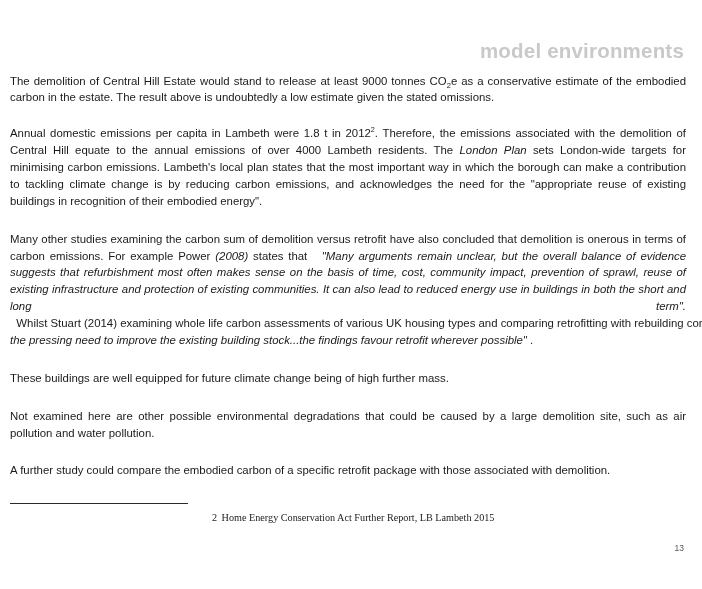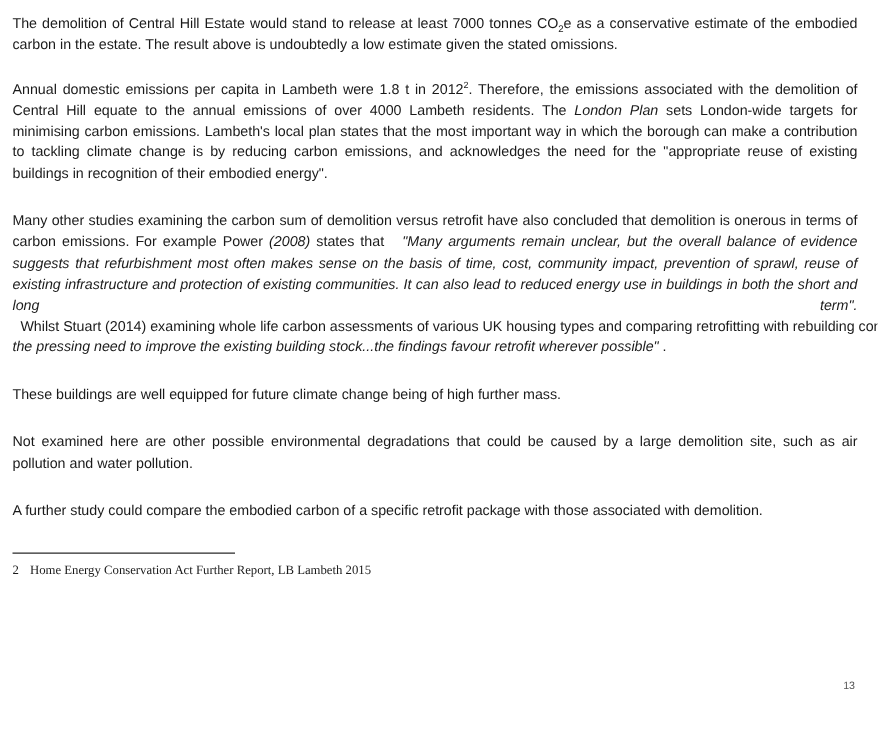--- a/index.html
+++ b/index.html
@@ -60,20 +60,21 @@
   }
   sub {
     font-size: 7.6px;
     vertical-align: sub;
     line-height: 0;
   }
   .sp { white-space: pre; }
   .footnote-area {
     margin-top: 24px;
     margin-left: 2px;
+    text-align: center;
   }
   .footnote-rule {
     width: 178px;
     height: 0;
     border-top: 1px solid #2a2a2a;
     margin-bottom: 7px;
   }
   .footnote-text {
     font-family: "Liberation Serif", serif;
     font-size: 10.2px;
@@ -91,25 +92,26 @@
     font-size: 8.5px;
     color: #555555;
     font-family: "Liberation Sans", sans-serif;
   }
 </style>
 </head>
 <body>
 
 <div class="page">
 
+  <div class="brand-header">model environments</div>
 
 
   <div class="gap-sm"></div>
 
-  <p class="body"><span>The demolition of Central Hill Estate would stand to release at least 7000 tonnes CO</span><sub>2</sub><span>e as a conservative estimate of the embodied carbon in the estate.  The result above is undoubtedly a low estimate given the stated omissions.</span></p>
+  <p class="body"><span>The demolition of Central Hill Estate would stand to release at least 9000 tonnes CO</span><sub>2</sub><span>e as a conservative estimate of the embodied carbon in the estate.  The result above is undoubtedly a low estimate given the stated omissions.</span></p>
 
   <div class="gap-md"></div>
 
   <p class="body"><span>Annual domestic emissions per capita in Lambeth were 1.8 t in 2012</span><sup>2</sup><span>. Therefore, the emissions associated with the demolition of Central Hill equate to the annual emissions of over 4000 Lambeth residents. The </span><i>London Plan</i><span> sets London-wide targets for minimising carbon emissions. Lambeth's local plan states that the most important way in which the borough can make a contribution to tackling climate change is by reducing carbon emissions, and acknowledges the need for the "appropriate reuse of existing buildings in recognition of their embodied energy".</span></p>
 
   <div class="gap-lg"></div>
 
   <p class="body"><span>Many other studies examining the carbon sum of demolition versus retrofit have also concluded that demolition is onerous in terms of carbon emissions. For example Power </span><i>(2008)</i><span class="sp"> states that   </span><i>"Many arguments remain unclear, but the overall balance of evidence suggests that refurbishment most often makes sense on the basis of time, cost, community impact, prevention of sprawl, reuse of existing infrastructure and protection of existing communities. It can also lead to reduced energy use in buildings in both the short and long term".</i><span class="sp">  Whilst Stuart (2014) examining whole life carbon assessments of various UK housing types and comparing retrofitting with rebuilding concluded that the research </span><i>"highlights the pressing need to improve the existing building stock...the findings favour retrofit wherever possible"</i><span> .</span></p>
 
   <div class="gap-lg"></div>

